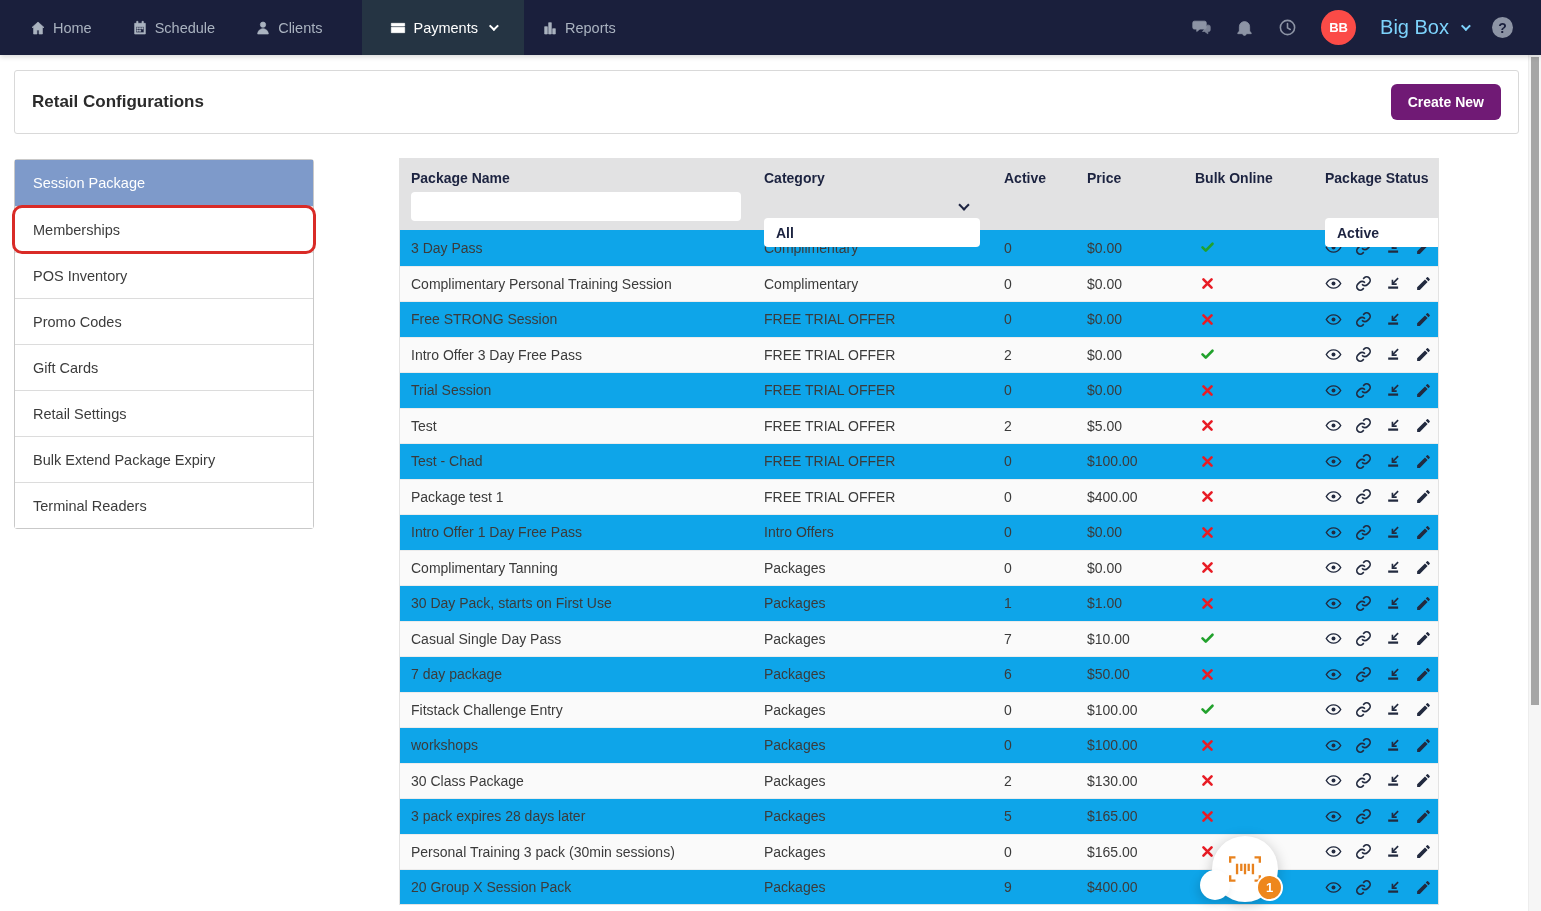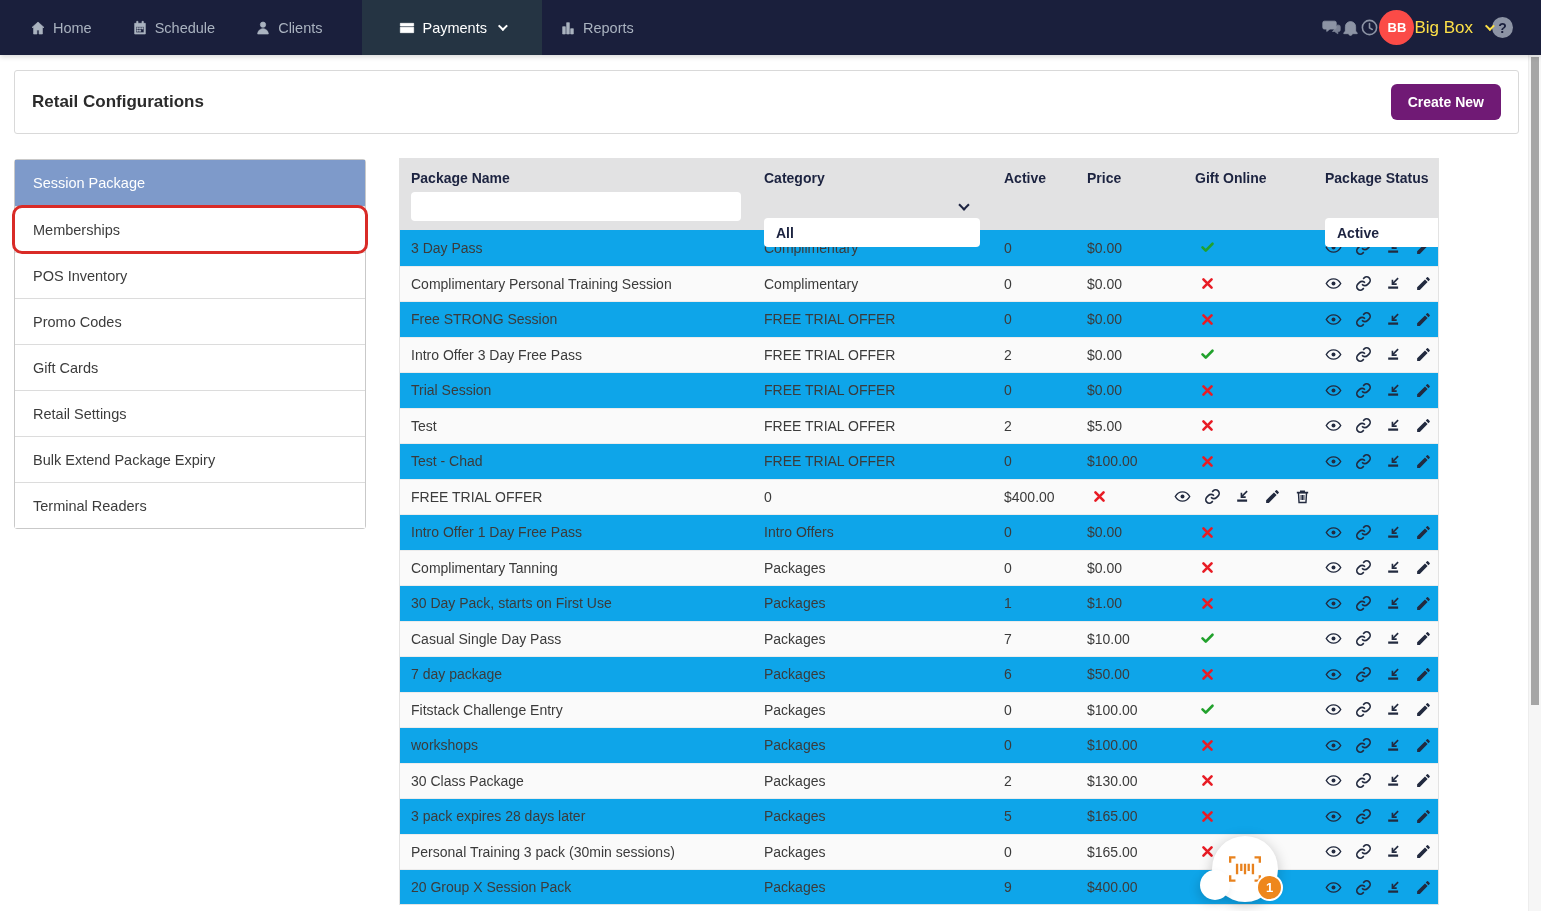--- a/index.html
+++ b/index.html
@@ -5,43 +5,43 @@
   * { margin:0; padding:0; box-sizing:border-box; }
   html,body { width:1541px; height:911px; overflow:hidden; }
   body { font-family:"Liberation Sans","DejaVu Sans",sans-serif; background:#ffffff; position:relative; color:#333; }
 
   
   .topnav { position:absolute; left:0; top:0; width:1541px; height:55px; background:#1a1f3c;
             display:flex; align-items:stretch; justify-content:space-between; box-shadow:0 2px 5px rgba(0,0,0,.15); z-index:5; }
   .nav-left { display:flex; align-items:stretch; padding-left:30px;justify-content:space-between; }
   .nav-item { display:flex; align-items:center; gap:7px; color:#aab3c0; font-size:14.5px; margin-right:40px; cursor:pointer; }
   .nav-item svg { width:16px; height:16px; fill:#aab3c0; stroke:#aab3c0; }
-  .nav-item.active { background:#253443; color:#ffffff; margin:0; padding:0 37px; margin-right:18px; }
+  .nav-item.active { background:#253443; color:#ffffff; margin:0; padding:0 28px; margin-right:18px; }
   .nav-item.active svg { fill:#ffffff; stroke:#ffffff; }
   .caret-down { width:7px; height:7px; border-right:2px solid currentColor; border-bottom:2px solid currentColor;
                 transform:rotate(45deg) translateY(-2px); display:inline-block; margin-left:4px; }
-  .nav-right { display:flex; align-items:center; padding-right:28px; }
+  .nav-right { display:flex; align-items:center; gap:24px; padding-right:28px; }
   .nav-right .icon-btn svg { width:19px; height:19px; fill:#8d94a5; stroke:#8d94a5; display:block; }
   .icon-btn { cursor:pointer; }
   .avatar { width:35px; height:35px; border-radius:50%; background:#fb4b47; color:#fff; font-weight:bold;
             font-size:13px; display:flex; align-items:center; justify-content:center; }
-  .user-chip { display:flex; align-items:center; gap:8px; color:#fde047; font-size:17px; cursor:pointer; }
+  .user-chip { display:flex; align-items:center; gap:8px; color:#7dd3fc; font-size:20px; cursor:pointer; }
   .help-circle { width:21px; height:21px; border-radius:50%; background:#8d94a5; color:#1a1f3c;
                  font-weight:bold; font-size:14px; display:flex; align-items:center; justify-content:center; }
 
   
   .title-card { position:absolute; left:14px; top:70px; width:1505px; height:64px; background:#fff;
                 border:1px solid #d9d9d9; border-radius:3px; display:flex; align-items:center;
                 justify-content:space-between; padding:0 17px;gap:36px; }
   .page-title { font-size:17px; font-weight:bold; color:#2b2b2b; }
   .btn-primary { background:#701a75; color:#fff; font-size:14px; font-weight:600; border:none;
                  border-radius:6px; padding:10px 17px; cursor:pointer; font-family:inherit; }
 
   
-  .sidebar { position:absolute; left:14px; top:159px; width:352px; background:#fff;
+  .sidebar { position:absolute; left:14px; top:159px; width:300px; background:#fff;
              border:1px solid #c9c9c9; border-radius:3px; }
   .side-item { position:relative; height:46px; display:flex; align-items:center; padding:0 18px;
                font-size:14.5px; color:#3c3c3c; border-top:1px solid #dcdcdc; cursor:pointer; background:#fff; }
   .side-item:first-child { border-top:none; }
   .side-item.active { background:#7e9aca; color:#ffffff; border-top-color:#7e9aca; }
   .annotation-box { position:absolute; left:-3px; right:-3px; top:-2px; bottom:-2px;
                     border:3px solid #d92b27; border-radius:10px; pointer-events:none; z-index:3; }
 
   
   .table-card { position:absolute; left:399px; top:158px; width:1040px; height:747px; background:#fff;
@@ -199,21 +199,21 @@
         <span class="sel-caret"></span>
       </div>
     </div>
     <div class="hcol">
       <span class="hlabel">Active</span>
     </div>
     <div class="hcol">
       <span class="hlabel">Price</span>
     </div>
     <div class="hcol">
-      <span class="hlabel">Gift Online</span>
+      <span class="hlabel">Bulk Online</span>
     </div>
     <div class="hcol">
       <span class="hlabel">Package Status</span>
       <div class="select-wrap status-select">
         <select>
           <option>Active</option>
         </select>
         <span class="sel-caret"></span>
       </div>
     </div>
@@ -521,20 +521,21 @@
               <path d="M4 6.5h16" stroke-width="2.4"></path>
               <path d="M9.5 6.5V4.5h5v2"></path>
               <path d="M6.3 6.5h11.4l-.8 14H7.1z"></path>
               <path d="M10 10v7M12 10v7M14 10v7" stroke-width="1.5"></path>
             </svg>
       </button>
     </div>
   </div>
 
   <div class="trow">
+    <div class="cell name">Package test 1</div>
     <div class="cell cat">FREE TRIAL OFFER</div>
     <div class="cell active">0</div>
     <div class="cell price">$400.00</div>
     <div class="cell sold"><span class="mark"><svg viewBox="0 0 24 24" fill="none" stroke="#e81c25" stroke-width="4.2" stroke-linecap="round">
               <path d="M5.5 5.5l13 13M18.5 5.5l-13 13"></path>
             </svg></span></div>
     <div class="cell actions">
       <button class="act-btn">
         <svg viewBox="0 0 24 24" fill="none" stroke="currentColor" stroke-width="2">
               <path d="M1.8 12S5.5 5.5 12 5.5 22.2 12 22.2 12 18.5 18.5 12 18.5 1.8 12 1.8 12z"></path>

